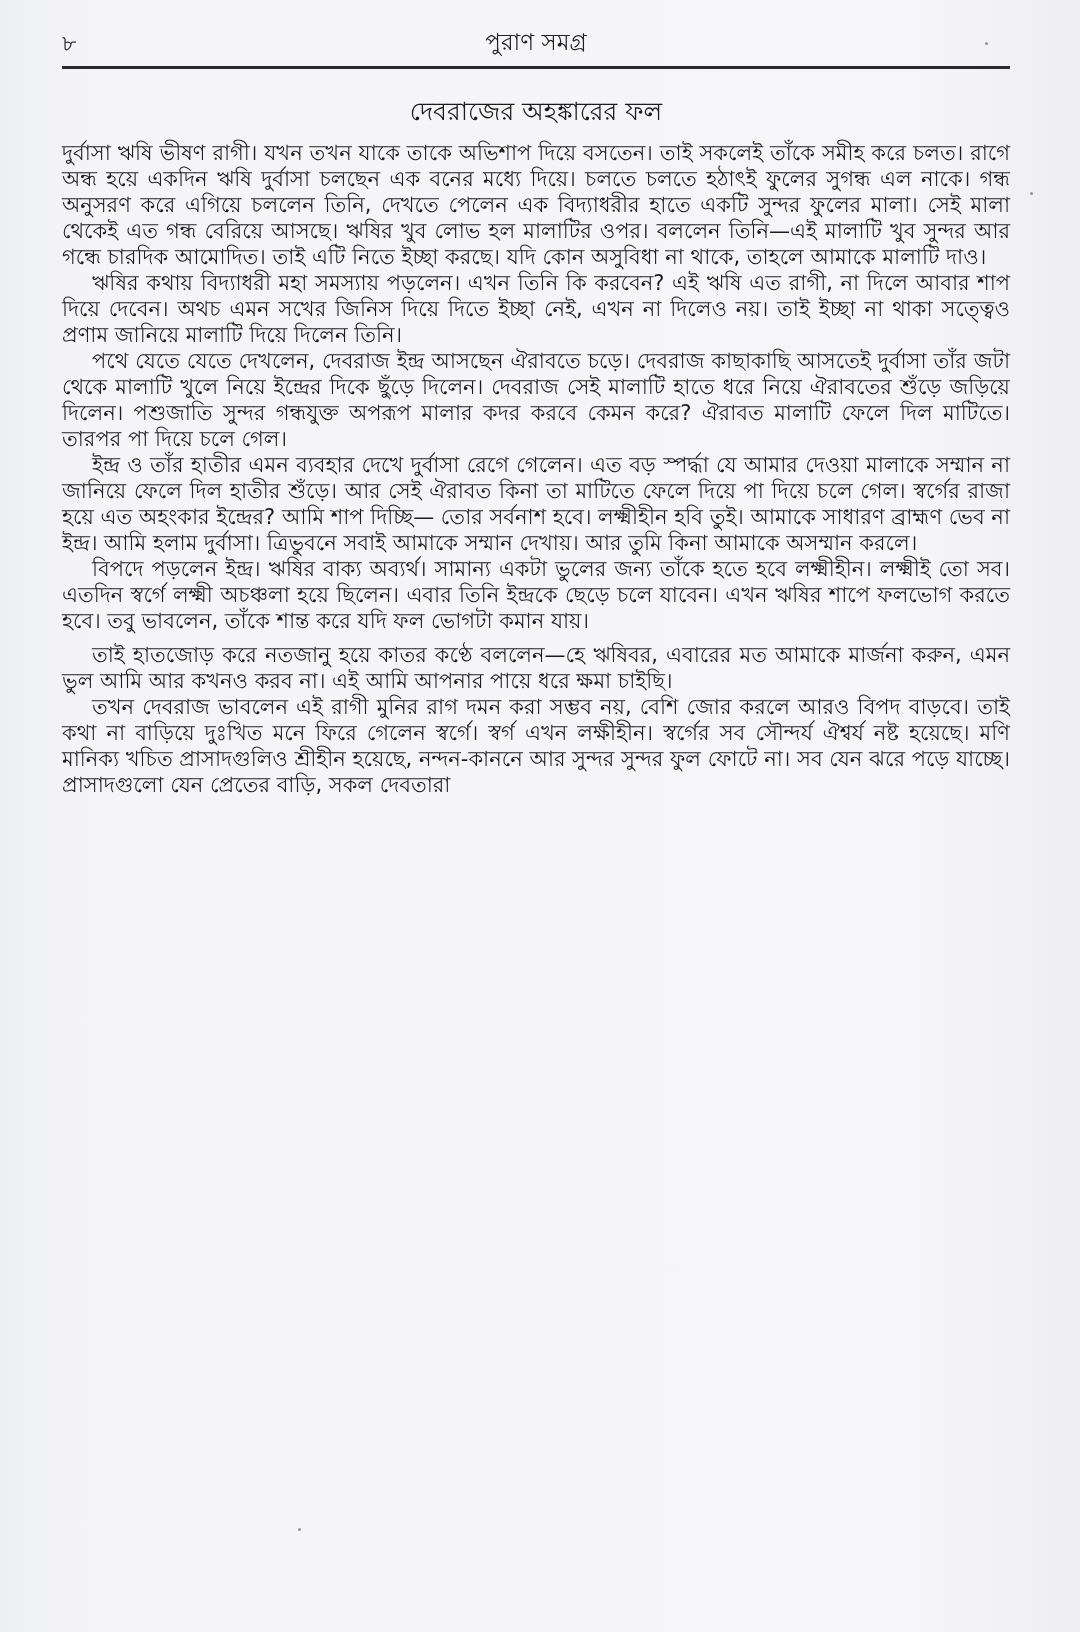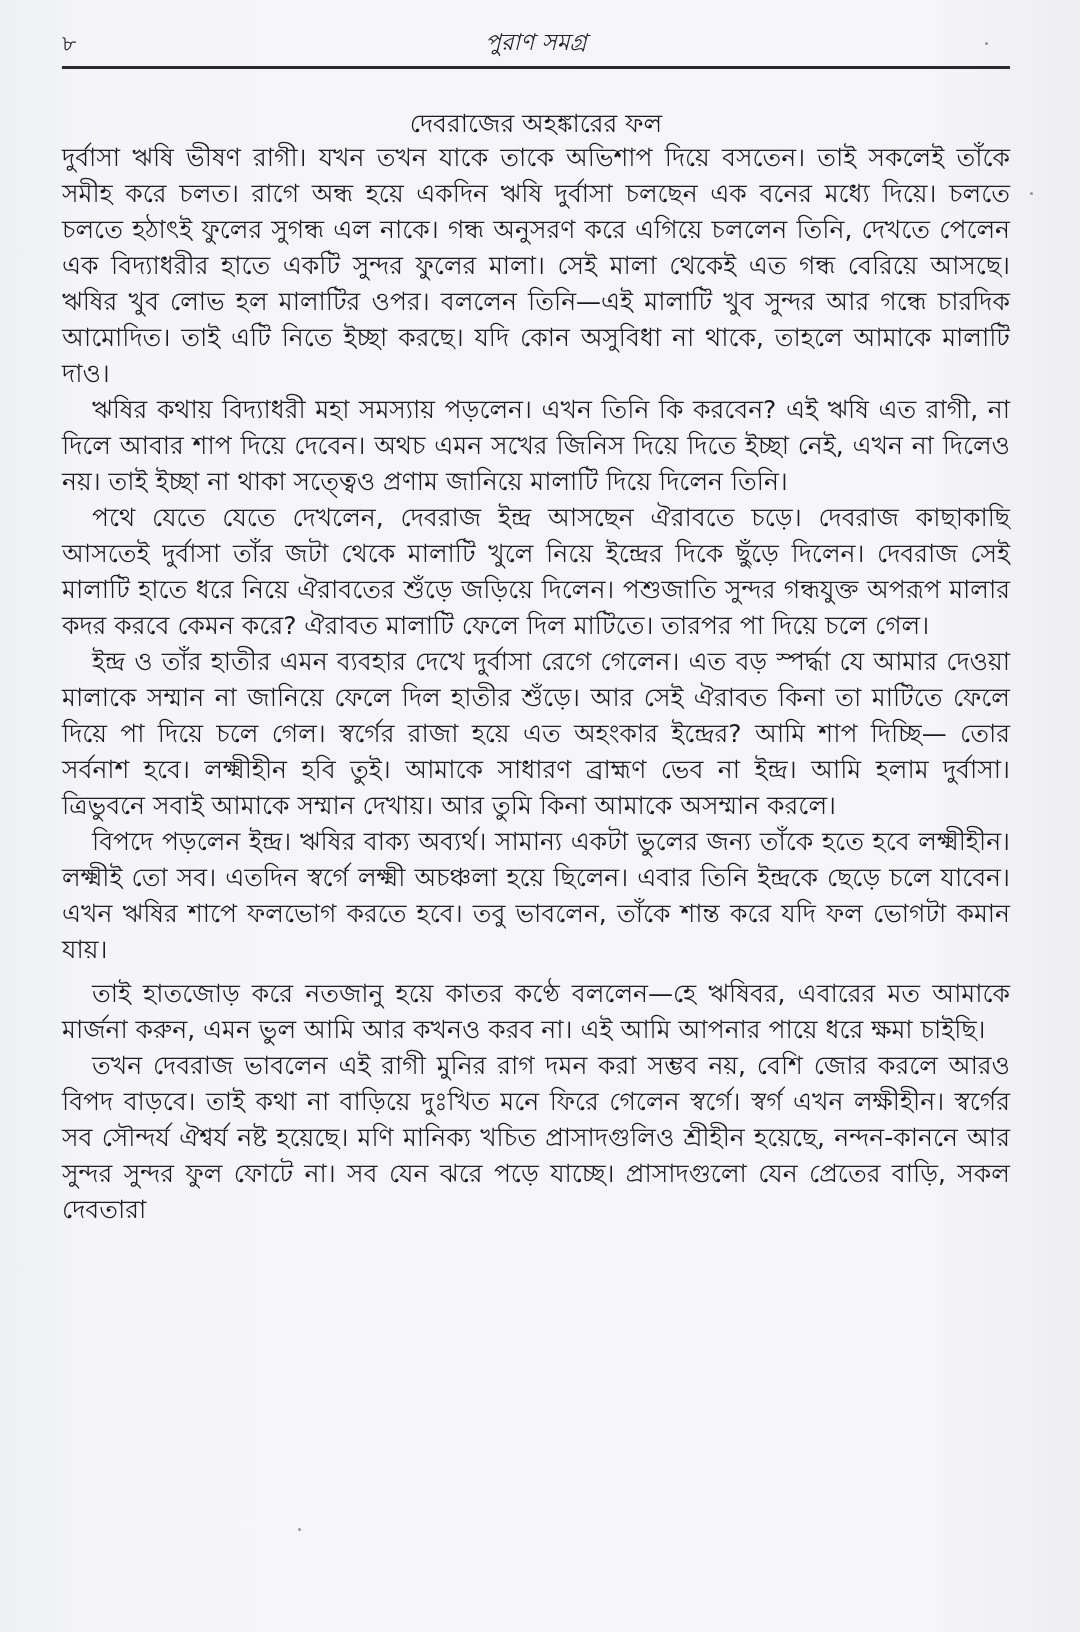--- a/index.html
+++ b/index.html
@@ -37,49 +37,48 @@
     color: #222;
   }
   .running-title {
     position: absolute;
     left: 0;
     right: 0;
     top: 6px;
     text-align: center;
     font-size: 23px;
     color: #222;
-    font-style: italic;
   }
   .header-rule {
     position: absolute;
     left: 62px;
     top: 66px;
     width: 948px;
     height: 3px;
     background: #2a2a2c;
   }
   .chapter-title {
     position: absolute;
     left: 62px;
-    top: 104px;
+    top: 92px;
     width: 948px;
     text-align: center;
     font-size: 25px;
     color: #1c1c1e;
   }
   .body-text {
     position: absolute;
     left: 62px;
     top: 140px;
     width: 948px;
   }
   .para {
     margin: 0;
-    font-size: 25px;
-    line-height: 36px;
+    font-size: 21px;
+    line-height: 26px;
     text-align: justify;
     text-align-last: left;
     text-indent: 0;
   }
   .para.indent {
     text-indent: 30px;
   }
   .para.gap {
     margin-top: 8px;
   }

